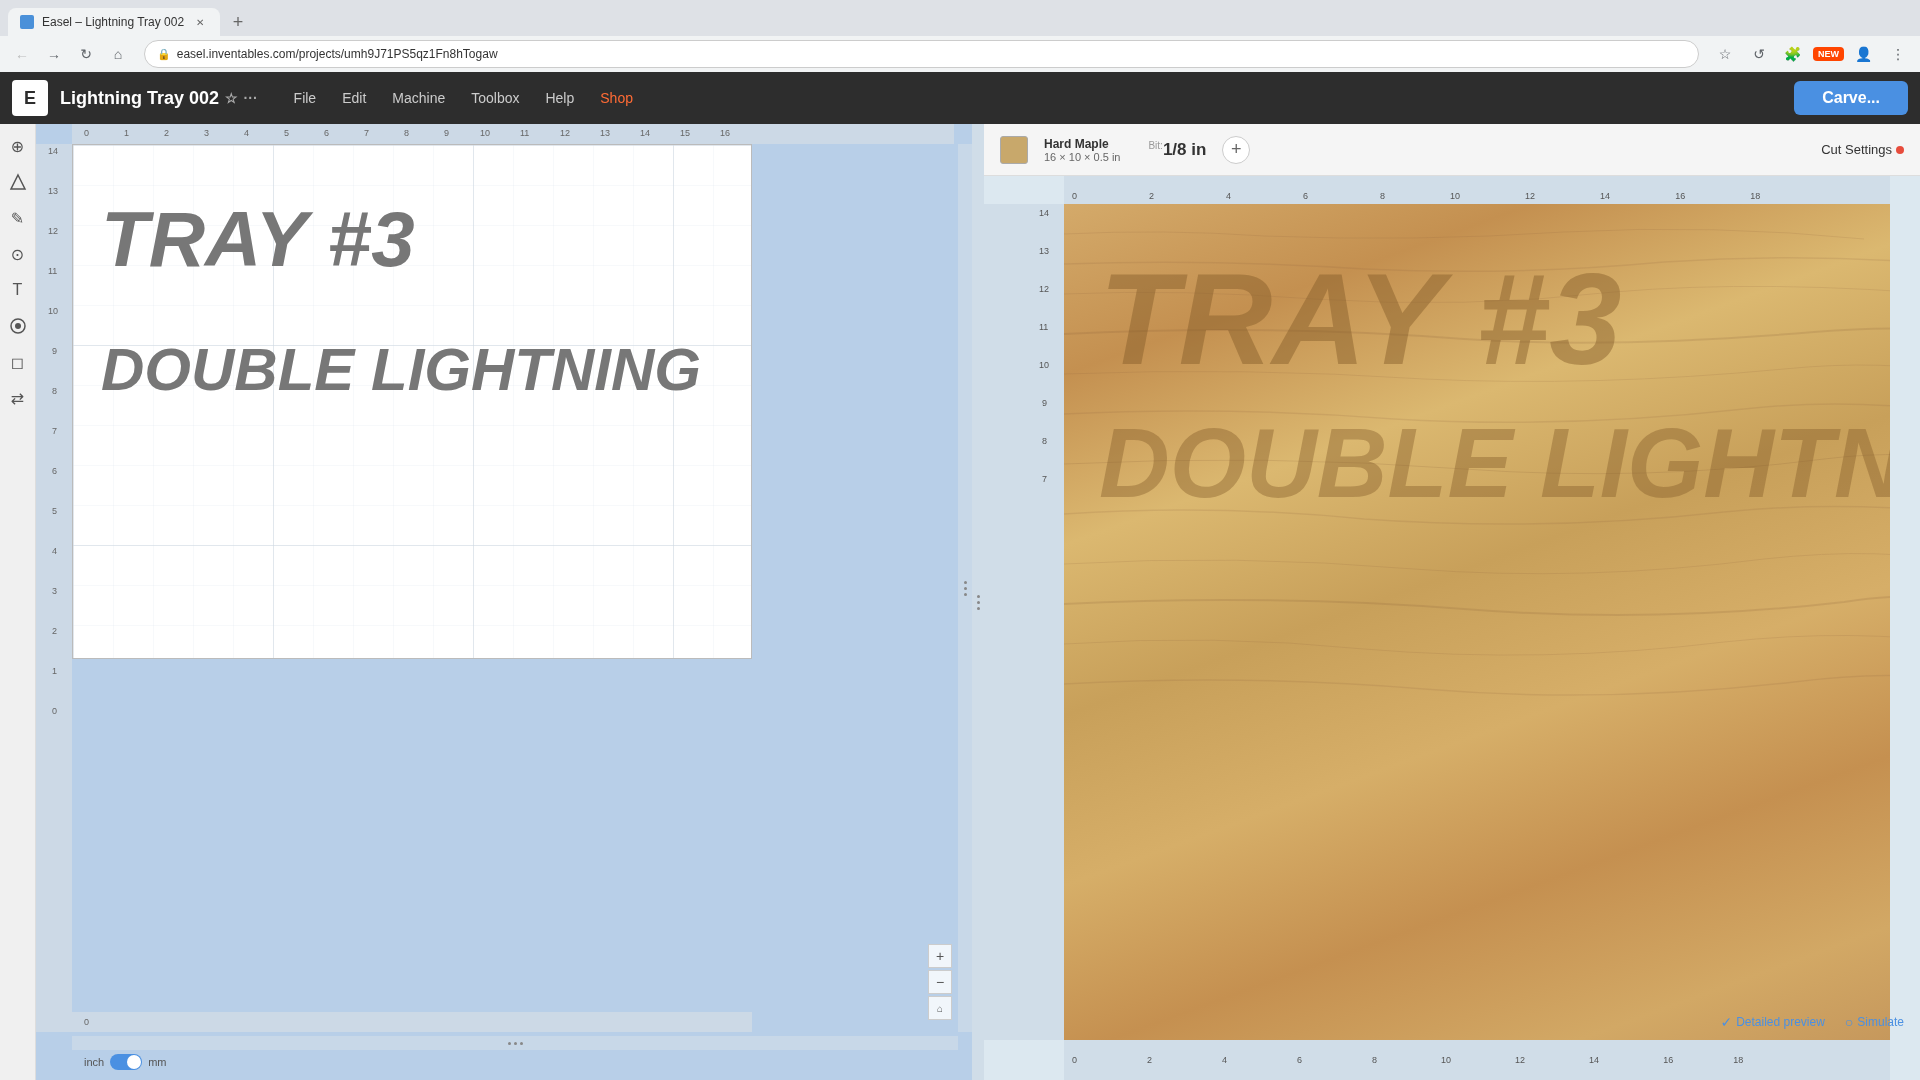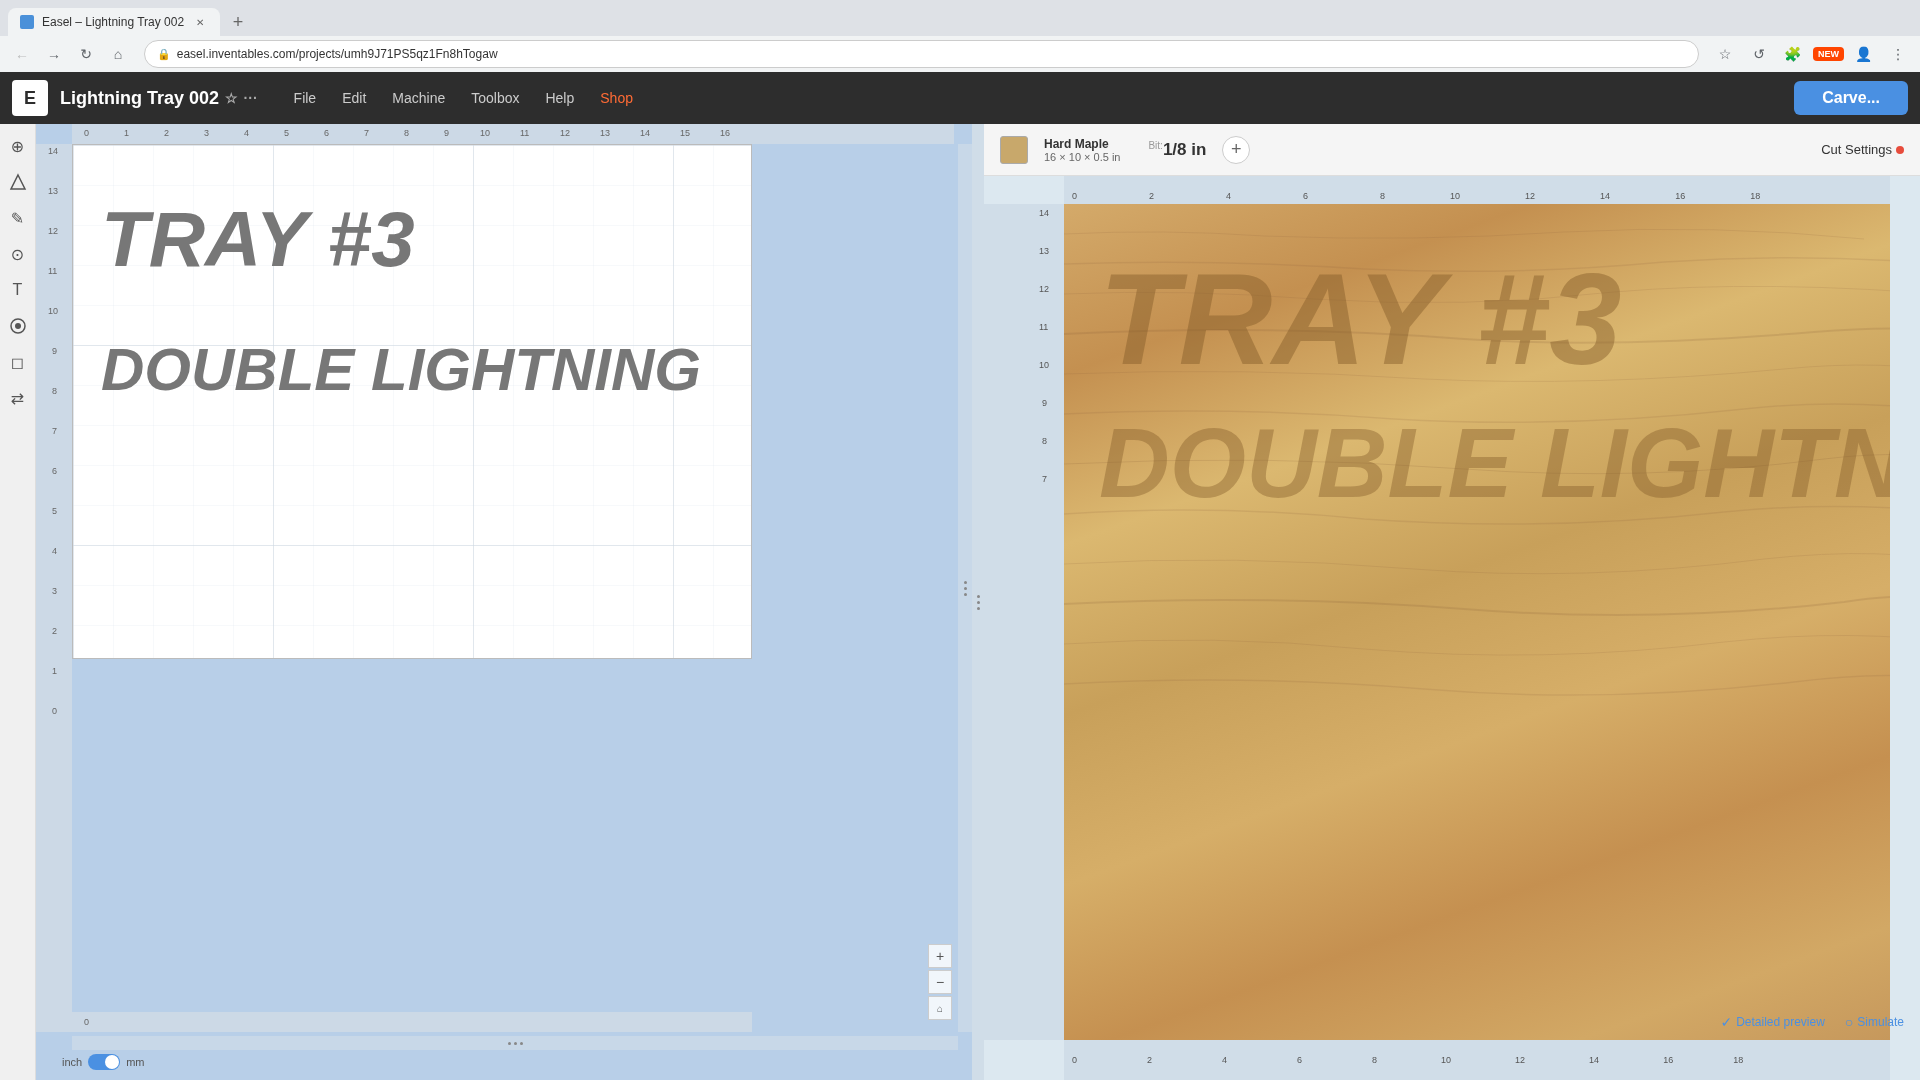--- a/index.html
+++ b/index.html
@@ -45,21 +45,21 @@
 
     
     .zoom-controls { position: absolute; right: 20px; bottom: 60px; display: flex; flex-direction: column; gap: 2px; }
     .zoom-btn { width: 24px; height: 24px; background: rgba(255,255,255,0.8); border: 1px solid #ccc; display: flex; align-items: center; justify-content: center; font-size: 14px; cursor: pointer; color: #555; }
     .zoom-reset { width: 24px; height: 24px; background: rgba(255,255,255,0.8); border: 1px solid #ccc; display: flex; align-items: center; justify-content: center; font-size: 10px; cursor: pointer; color: #555; }
 
     
     .ruler-num { position: absolute; font-size: 9px; color: #666; }
 
     
-    .unit-toggle { position: absolute; bottom: 10px; left: 26px; display: flex; align-items: center; gap: 6px; font-size: 11px; color: #555; }
+    .unit-toggle { position: absolute; bottom: 10px; left: 48px; display: flex; align-items: center; gap: 6px; font-size: 11px; color: #555; }
     .toggle-switch { width: 32px; height: 16px; background: #4a90e2; border-radius: 8px; position: relative; cursor: pointer; }
     .toggle-knob { width: 14px; height: 14px; background: #fff; border-radius: 50%; position: absolute; top: 1px; right: 1px; }
 
     
     .preview-area { width: 600px; background: #e8edf2; display: flex; flex-direction: column; }
     .preview-toolbar { height: 52px; background: #f5f5f5; border-bottom: 1px solid #ddd; display: flex; align-items: center; padding: 0 16px; gap: 16px; }
     .material-swatch { width: 28px; height: 28px; background: #c8a86b; border: 1px solid #aaa; border-radius: 3px; flex-shrink: 0; }
     .material-info { display: flex; flex-direction: column; }
     .material-name { font-size: 12px; font-weight: 600; color: #333; }
     .material-dims { font-size: 11px; color: #666; }

